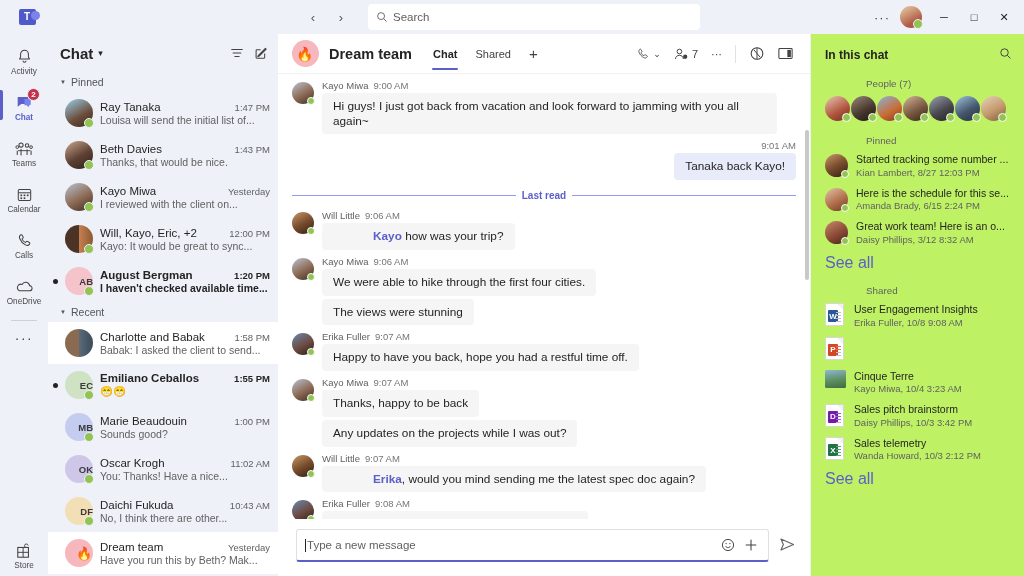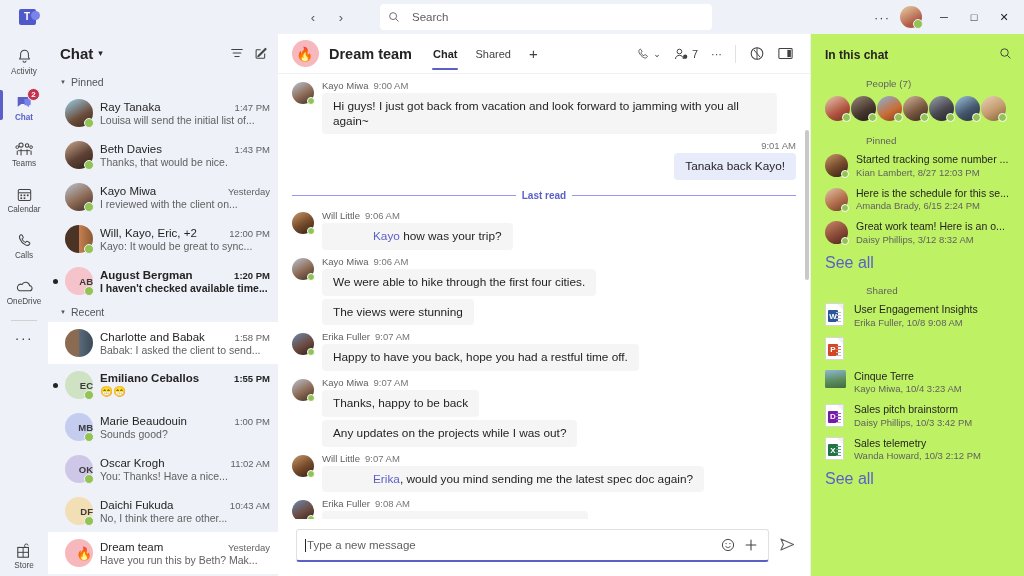--- a/index.html
+++ b/index.html
@@ -30,25 +30,25 @@
   .tb-logo-glyph:after {
     content: ""; position: absolute; right: -4px; top: 2px;
     width: 9px; height: 9px; border-radius: 50%; background: #7b83eb;
   }
   .tb-nav { display: flex; gap: 2px; margin-left: 252px; }
   .tb-arrow {
     width: 26px; height: 26px; display: flex; align-items: center; justify-content: center;
     color: #55595e; font-size: 13px; border-radius: 3px;
   }
   .searchbar {
-    margin-left: 26px;
+    margin-left: 14px;
     width: 332px; height: 26px;
     background: #fff; border-radius: 4px;
     display: flex; align-items: center; padding: 0 8px;
-    gap: 12px;
+    gap: 5px;
   }
   .searchbar .ph { font-size: 11.5px; color: #605e5c; }
   .tb-right { margin-left: auto; display: flex; align-items: center; gap: 2px; }
   .tb-ell { width: 28px; height: 26px; display:flex; align-items:center; justify-content:center; color:#3b3a39; font-size:13px; letter-spacing:1px;}
   .tb-avatar {
     width: 22px; height: 22px; border-radius: 50%; position: relative;
     background: linear-gradient(150deg,#d9b08c 20%,#b05a46 70%);
     margin: 0 6px 0 2px;
   }
   .tb-avatar:after {
@@ -161,21 +161,21 @@
   .msg-av .pres { width:8px; height:8px; border-width:1.4px; border-color:#fff;}
   .msg-body { flex:1; min-width:0; }
   .meta { font-size:9.5px; color:#616161; margin-bottom:2px; }
   .meta .nm { color:#616161; }
   .meta .tm { margin-left:5px; color:#757575;}
   .bub {
     display:inline-block; background:#f5f5f5; border-radius:4px;
     padding: 6px 11px; font-size:11.8px; color:#252423; line-height:1.25;
     margin-bottom:3px; max-width: 96%;
   }
-  .bub .ment { color:#5b5fc7; font-weight:400;padding-left:40px; }
+  .bub .ment { color:#5b5fc7; font-weight:700;padding-left:40px; }
   .bub .lnk { text-decoration: underline; }
   .msg.out { justify-content:flex-end; }
   .msg.out .meta { text-align:right; }
   .bub.me { background:#e8ebfa; }
   .lastread { display:flex; align-items:center; gap:6px; margin: 7px 0 9px; }
   .lastread .ln { flex:1; height:1px; background:#9499f5; }
   .lastread .tx { font-size:10px; color:#5b5fc7; font-weight:700; }
 
   .composer-wrap { padding: 10px 14px 14px 18px; display:flex; align-items:center; gap:10px; }
   .composer {

